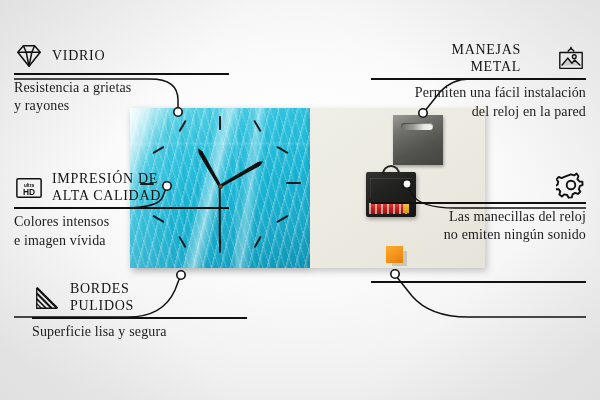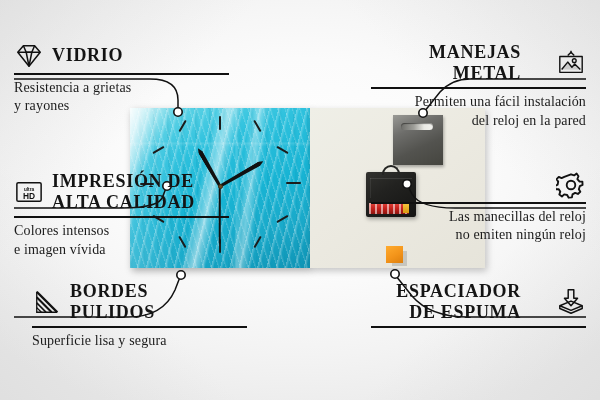--- a/index.html
+++ b/index.html
@@ -125,21 +125,21 @@
   .callout { position: absolute; z-index: 6; width: 215px; }
   .callout.right { text-align: right; }
   .callout.left  { text-align: left; }
 
   .co-head {
     display: flex; align-items: center; gap: 8px;
     padding-bottom: 3px;
   }
   .callout.right .co-head { justify-content: flex-end; gap: 35px; }
   .co-title {
-    font-size: 18px; font-weight: 700; letter-spacing: .7px;
+    font-size: 14px; font-weight: 400; letter-spacing: .7px;
     color: #141414; line-height: 1.18; text-transform: uppercase;
     font-family: "Liberation Serif", serif;
   }
   .co-rule { height: 1.6px; background: #111; width: 100%; }
   .co-desc {
     font-size: 14px; color: #1b1b1b; line-height: 1.35;
     margin-top: 4px; letter-spacing: .15px;
   }
   .co-icon { width: 30px; height: 28px; flex: 0 0 30px; }
   .co-icon svg { width: 100%; height: 100%; display: block; }
@@ -316,36 +316,21 @@
             <g fill="none" stroke="#111" stroke-width="2" stroke-linecap="round" stroke-linejoin="round">
           <path d="M16 3.5 l3.4 1.2 2.6-2.0 2.0 2.9 -1.2 3.0 2.2 2.6 3.2 .2 .2 3.5 -3.0 1.4 -1.0 3.2 1.6 2.8 -2.6 2.3 -3.0 -1.2 -2.8 1.6 -.6 3.2 -3.5 .4 -1.6 -2.9 -3.2 -.6 -2.4 2.2 -2.8 -2.1 1.0 -3.1 -1.8 -2.7 -3.2 .2 -.8 -3.4 3.0 -1.6 .6 -3.2 -1.8 -2.6 2.4 -2.5 3.0 1.4 2.9 -1.4 Z"></path>
           <circle cx="16" cy="15" r="4.6"></circle>
         </g>
           </svg>
       </span>
     </div>
     <div class="co-rule"></div>
     <div class="co-desc">
       <span>Las manecillas del reloj</span><br>
-      <span>no emiten ningún reloj</span>
+      <span>no emiten ningún sonido</span>
     </div>
   </div>
 
   <div class="callout right" style="left:371px; top:281px;">
-    <div class="co-head">
-      <span class="co-title">
-        <span>ESPACIADOR</span><br>
-        <span>DE ESPUMA</span>
-      </span>
-      <span class="co-icon">
-        <svg viewBox="0 0 32 30">
-            <g fill="none" stroke="#111" stroke-width="1.6" stroke-linejoin="round">
-          <path d="M13 2 L19 2 L19 11 L23 11 L16 19 L9 11 L13 11 Z"></path>
-          <path d="M4 19 L16 14 L28 19 L16 24 Z"></path>
-          <path d="M4 19 L4 22 L16 27 L28 22 L28 19"></path>
-        </g>
-          </svg>
-      </span>
-    </div>
     <div class="co-rule"></div>
   </div>
 
 </div>
 
 </body></html>

